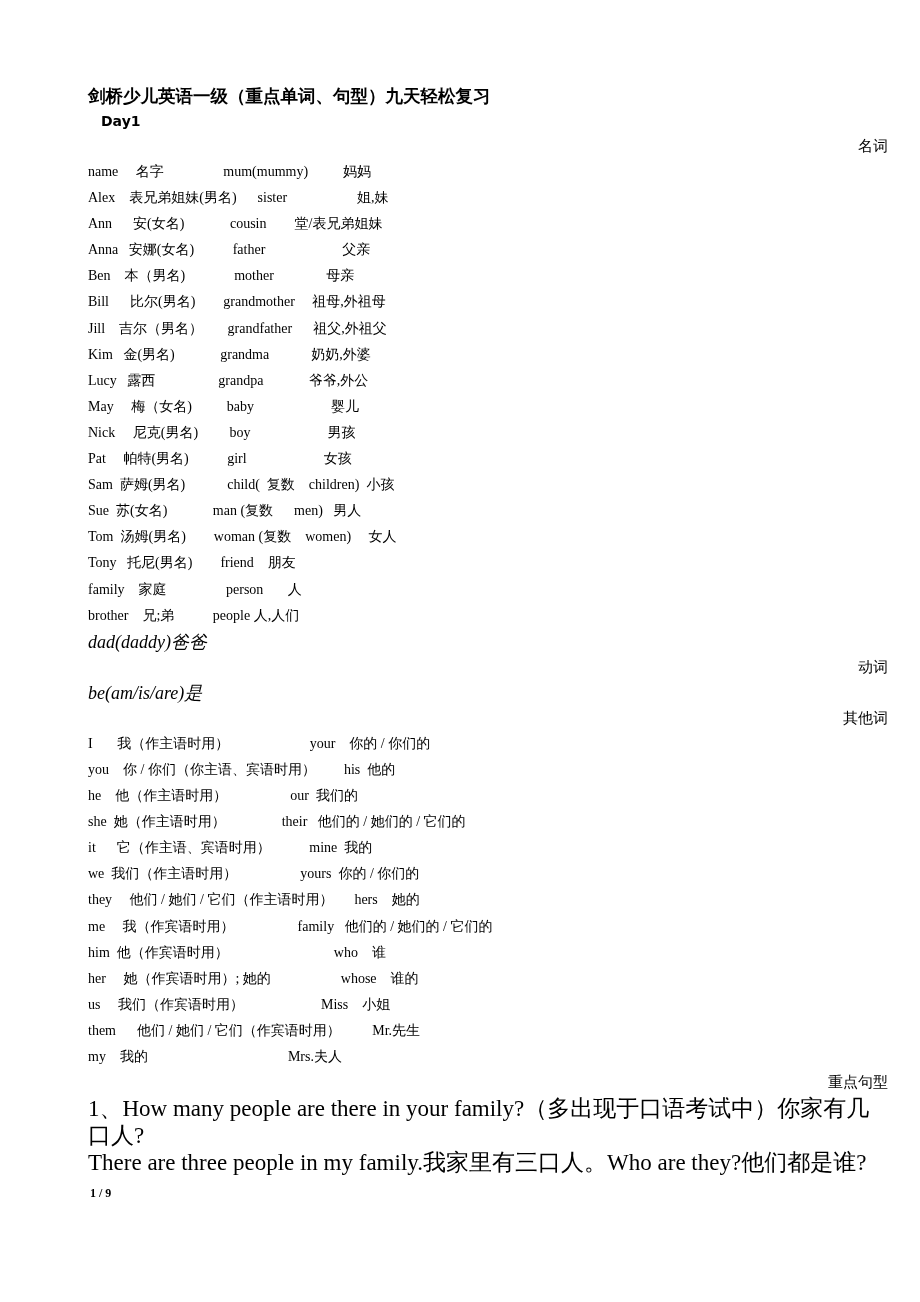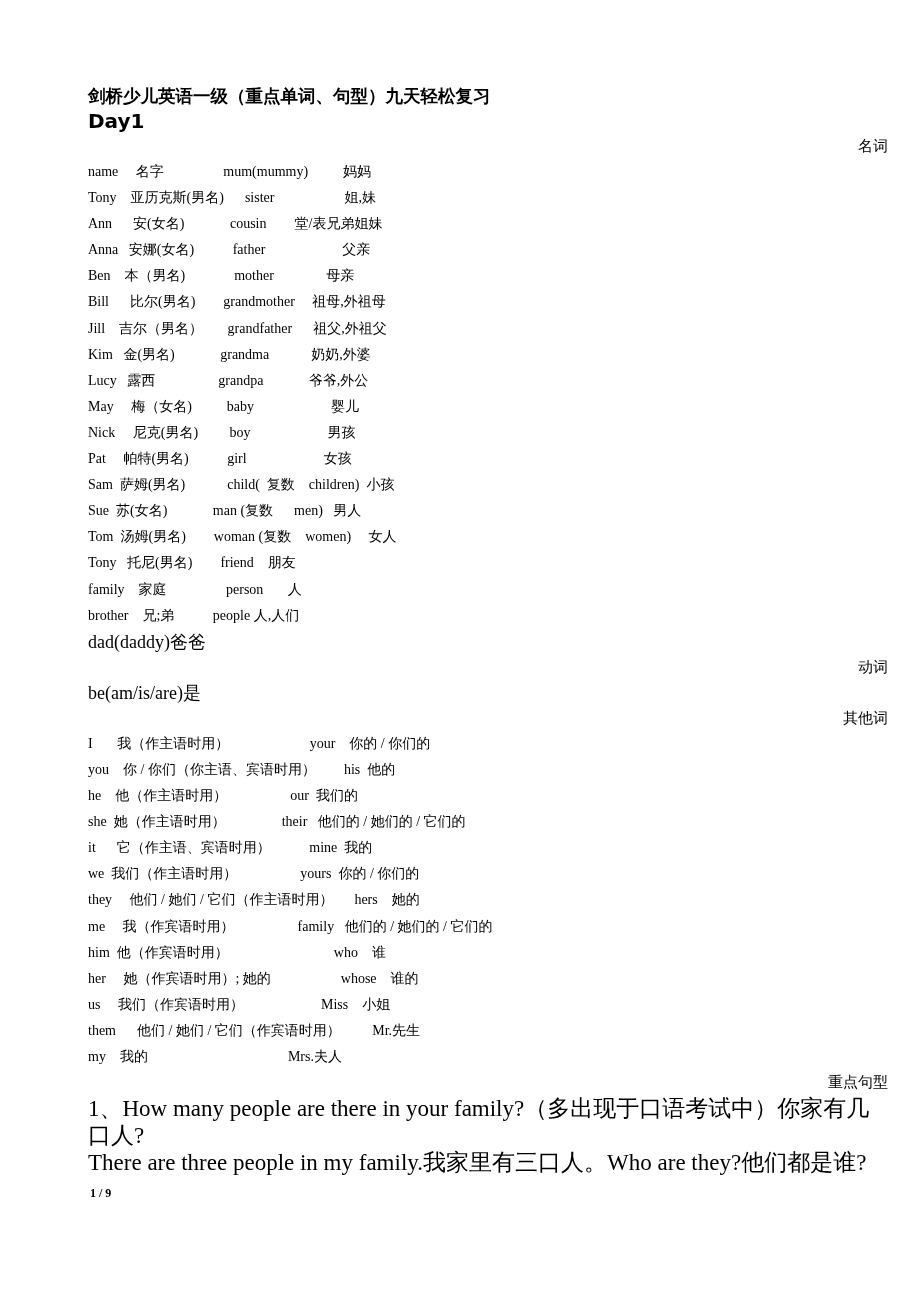--- a/index.html
+++ b/index.html
@@ -42,23 +42,24 @@
     font-weight: bold;
     font-size: 17.5px;
     line-height: 26px;
     letter-spacing: 0px;
     white-space: pre;
   }
 
   .day-title {
     font-family: "DejaVu Sans", "Liberation Sans", sans-serif;
     font-weight: bold;
-    font-size: 20px;
+    font-size: 14px;
     line-height: 25px;
     white-space: pre;
+    margin-left: 13px;
   }
 
   
   .section-head {
     font-family: "DejaVu Serif", "Liberation Serif", serif;
     font-size: 15px;
     line-height: 25px;
     white-space: pre;
     text-align: right;
   }
@@ -68,20 +69,21 @@
     font-family: "Liberation Serif", "DejaVu Serif", serif;
     font-size: 14px;
     line-height: 26.1px;
     white-space: pre;
     letter-spacing: 0px;
   }
 
   
   .line.tight {
     font-size: 18px;
+    font-style: italic;
   }
 
   
   .line.sent {
     font-size: 23px;
     line-height: 27px;
   }
 
   
   .page-number {
@@ -102,21 +104,21 @@
   <div id="content">
 
     <div class="doc-title">剑桥少儿英语一级（重点单词、句型）九天轻松复习</div>
 
     <div class="day-title">Day1</div>
 
     <div class="section-head">名词</div>
 
     <div>
       <div class="line">name     名字                 mum(mummy)          妈妈</div>
-      <div class="line">Tony    亚历克斯(男名)      sister                    姐,妹</div>
+      <div class="line">Alex    表兄弟姐妹(男名)      sister                    姐,妹</div>
       <div class="line">Ann      安(女名)             cousin        堂/表兄弟姐妹</div>
       <div class="line">Anna   安娜(女名)           father                      父亲</div>
       <div class="line">Ben    本（男名)              mother               母亲</div>
       <div class="line">Bill      比尔(男名)        grandmother     祖母,外祖母</div>
       <div class="line">Jill    吉尔（男名）       grandfather      祖父,外祖父</div>
       <div class="line">Kim   金(男名)             grandma            奶奶,外婆</div>
       <div class="line">Lucy   露西                  grandpa             爷爷,外公</div>
       <div class="line">May     梅（女名)          baby                      婴儿</div>
       <div class="line">Nick     尼克(男名)         boy                      男孩</div>
       <div class="line">Pat     帕特(男名)           girl                      女孩</div>

